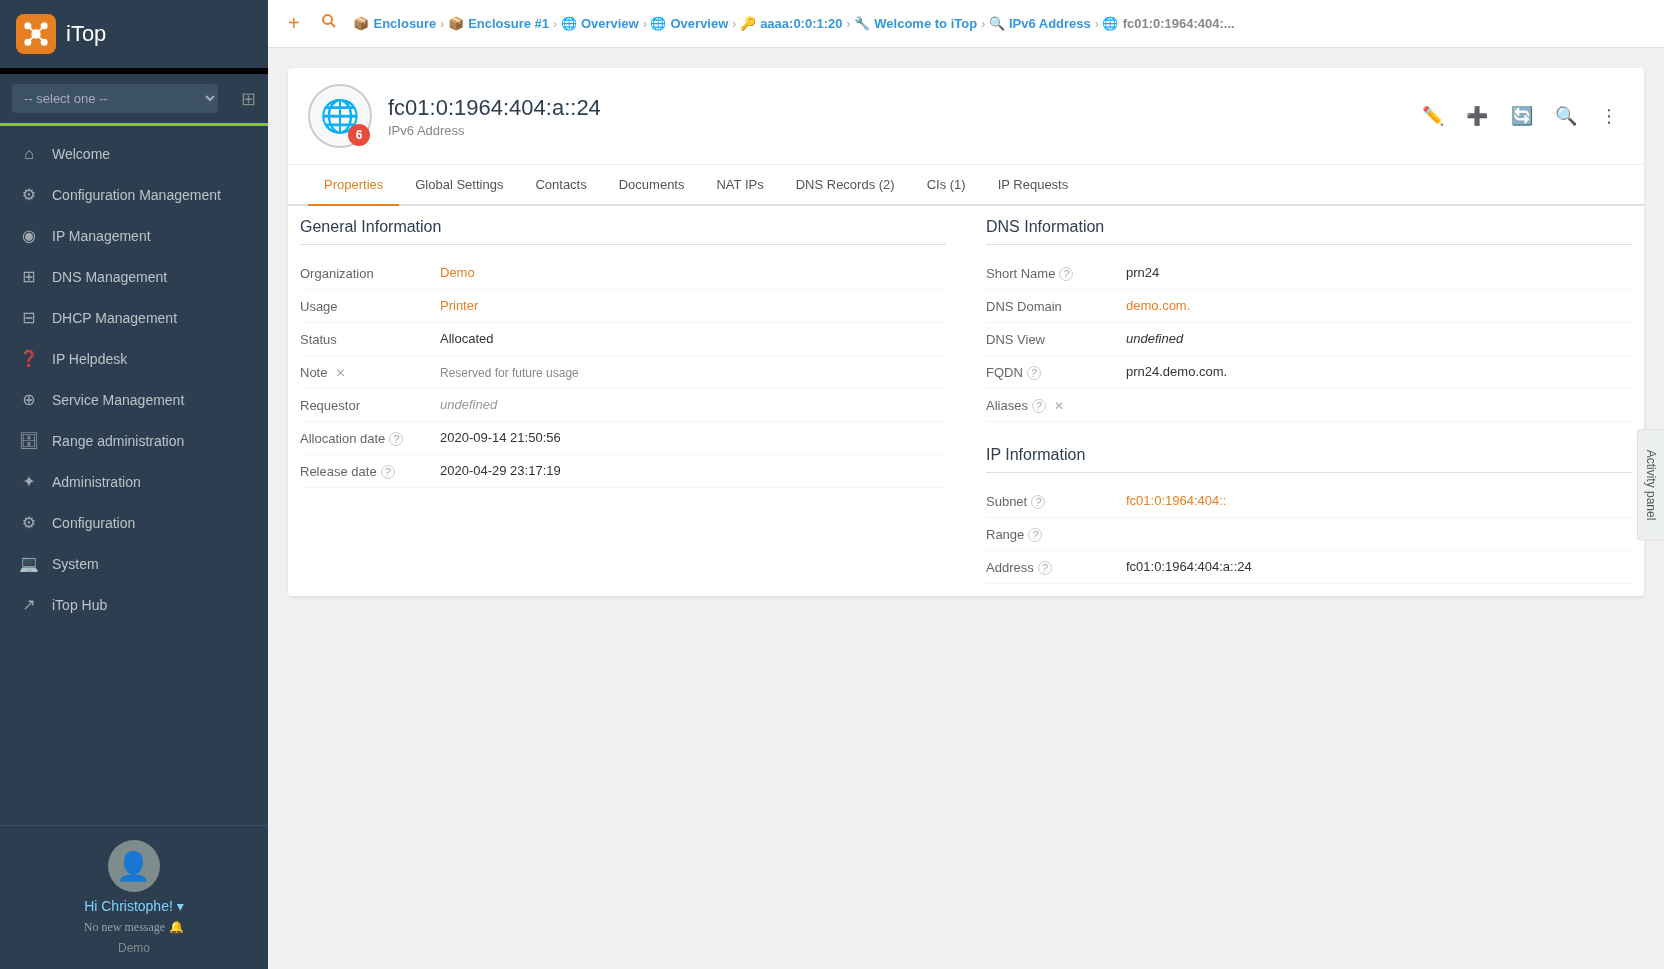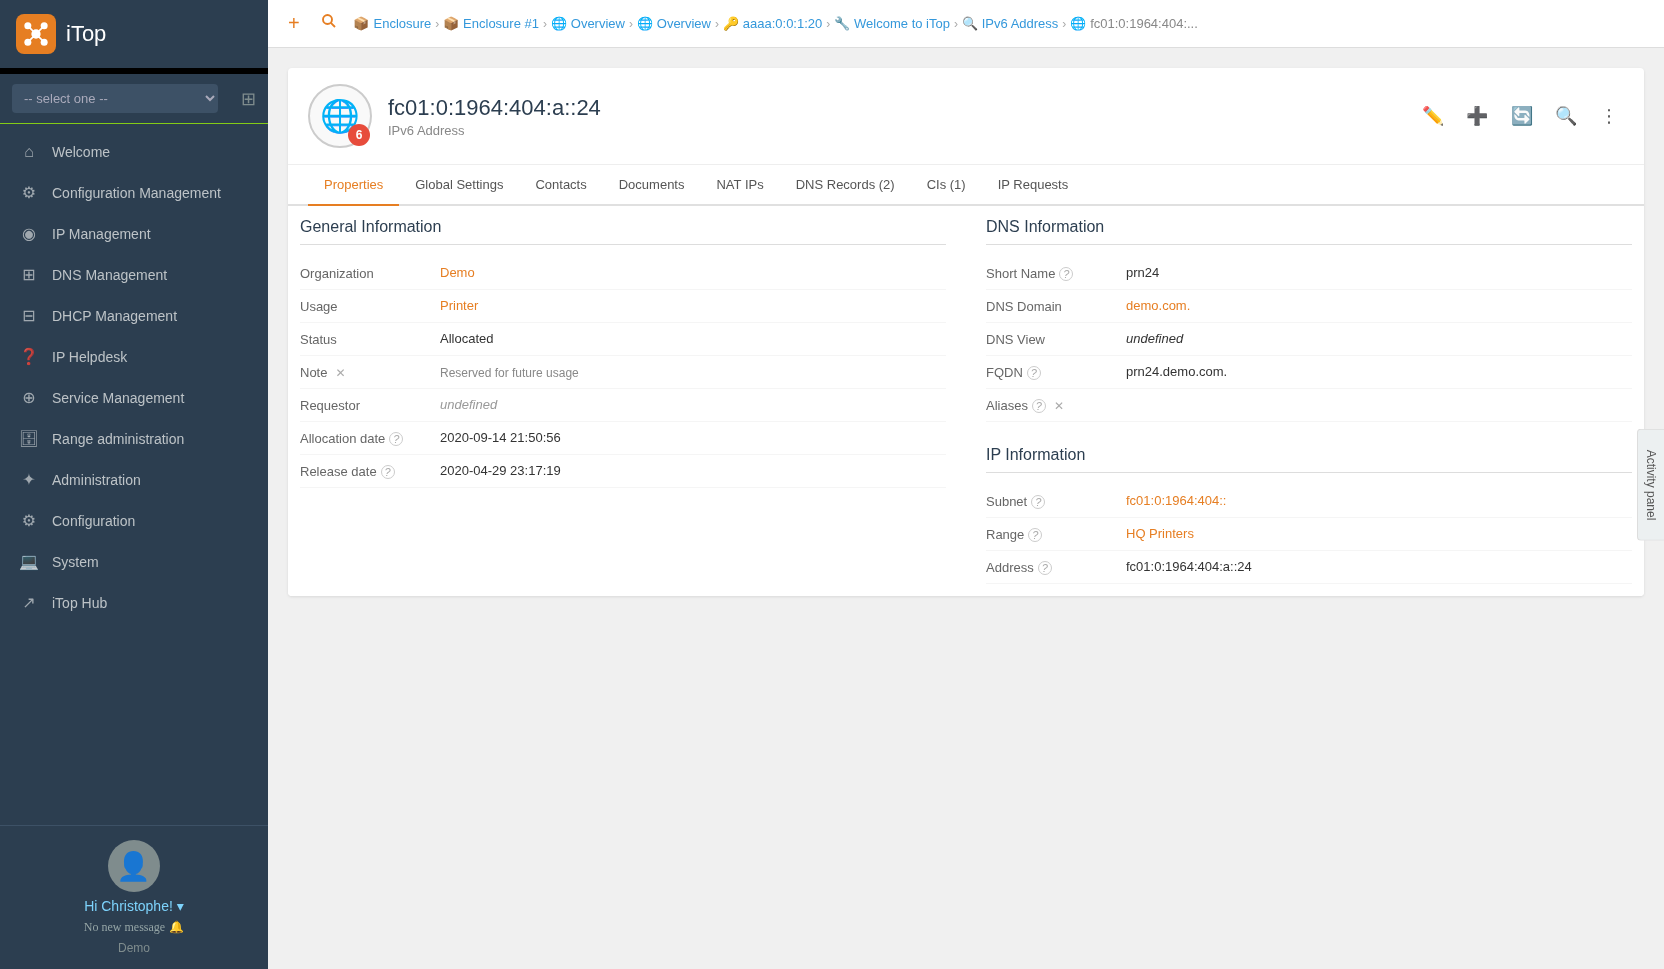--- a/index.html
+++ b/index.html
@@ -28,21 +28,21 @@
       border-radius: 8px;
       display: flex; align-items: center; justify-content: center;
     }
     #logo-icon svg { width: 28px; height: 28px; fill: white; }
     #logo-text { font-size: 22px; font-weight: 300; color: white; }
     #selector-row {
       display: flex;
       align-items: center;
       padding: 10px 12px;
       gap: 23px;
-      border-bottom: 1px solid #84cc16;
+      border-bottom: 3px solid #84cc16;
     }
     #selector-row select {
       flex: 1;
       background: #3d5166;
       color: #aab;
       border: none;
       border-radius: 4px;
       padding: 6px 8px;
       font-size: 13px;
       outline: none;
@@ -112,21 +112,21 @@
     }
     #breadcrumb {
       display: flex;
       align-items: center;
       gap: 4px;
       font-size: 13px;
       color: #555;
       flex-wrap: wrap;
     }
     .bc-sep { color: #aaa; font-size: 12px; }
-    .bc-item { color: #555; }
+    .bc-item { color: #555; font-weight: bold; }
     .bc-item.link { color: #3498db; cursor: pointer; }
     .bc-item.current { color: #888; }
 
     
     #content {
       flex: 1;
       overflow-y: auto;
       padding: 20px;
       position: relative;
     }
@@ -482,21 +482,20 @@
             </div>
 
             <div class="section-title" style="margin-top: 24px;">IP Information</div>
 
             <div class="field-row">
               <span class="field-label">Subnet <span class="field-help">?</span></span>
               <span class="field-value link">fc01:0:1964:404::</span>
             </div>
             <div class="field-row">
               <span class="field-label">Range <span class="field-help">?</span></span>
-              <span class="field-value link">HQ Printers</span>
             </div>
             <div class="field-row">
               <span class="field-label">Address <span class="field-help">?</span></span>
               <span class="field-value">fc01:0:1964:404:a::24</span>
             </div>
           </div>
         </div>
       </div>
     </div>
   </div>

